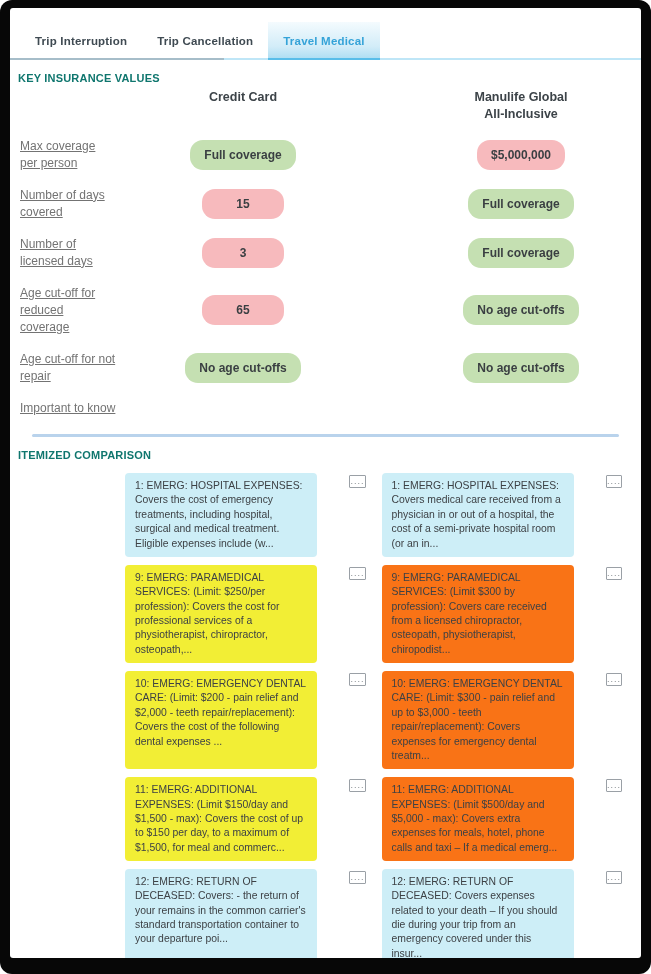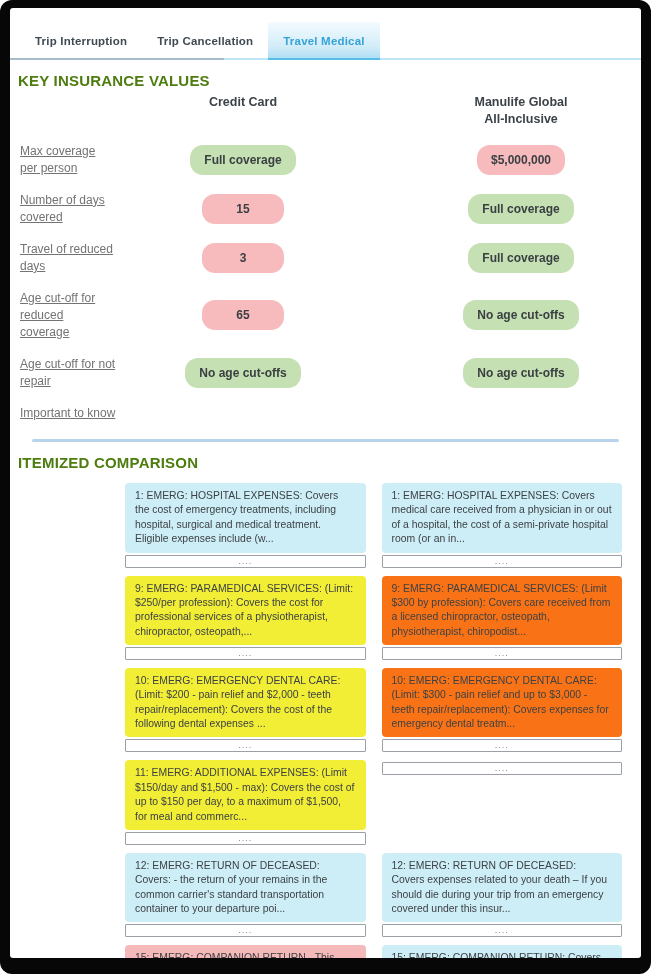--- a/index.html
+++ b/index.html
@@ -13,41 +13,41 @@
   .tabs { position:relative; display:flex; margin-top:14px; padding-left:10px; height:38px; }
   .tabs::after { content:""; position:absolute; left:0; right:0; bottom:0; height:2px;
                  background:linear-gradient(to right,#a6bdc9 0,#a6bdc9 214px,#bfe6f7 214px); }
   .tab { display:flex; align-items:center; padding:0 15px; font-size:11.5px; font-weight:bold;
          color:#3f4a52; letter-spacing:.2px; cursor:pointer; }
   .tab.active { color:#35a3d8; position:relative; z-index:1;
                 background:linear-gradient(180deg,#f4fbfe 0%,#d2ecf8 65%,#a9dcf2 100%);
                 box-shadow:inset 0 -2px 0 #58bde9; }
 
   
-  .sec-heading { margin:12px 0 0 8px; font-size:15px; font-weight:bold; color:#4d7c0f; letter-spacing:.2px; }
+  .sec-heading { margin:12px 0 0 8px; font-size:11px; font-weight:bold; color:#0f766e; letter-spacing:.2px; }
   .kv-grid { display:grid; grid-template-columns:120px 190px 72px 190px; align-items:center; padding-left:10px;gap:8px; }
   .kv-header { margin-top:5px; align-items:start; }
   .col-h { font-size:12.5px; font-weight:bold; color:#3c4348; text-align:center; line-height:1.35; }
   .col-h.narrow { max-width:112px; justify-self:center; }
   .kv-row { margin-top:15px; }
   .kv-row:first-of-type { margin-top:16px; }
   .kv-label { font-size:12px; color:#737373; line-height:1.42; max-width:96px;text-decoration:underline; }
   .kv-cell { text-align:center; }
   .pill { display:inline-block; min-width:82px; padding:8px 14px; border-radius:13px;
           font-size:12px; font-weight:bold; color:#3a3f42; text-align:center; }
   .pill-green { background:#c5e0b2; }
   .pill-red   { background:#f7babd; }
 
   
   .divider { height:3px; background:#b9d3ec; margin:17px 22px 0 22px; border-radius:2px; }
 
   
   .item-grid { margin:12px 19px 0 115px; display:grid; grid-template-columns:1fr 1fr;
                column-gap:16px; row-gap:8px; }
-  .item-cell { display:flex; flex-direction:column; }
+  .item-cell { display:flex; flex-direction:row;gap:32px; }
   .card { flex:1; border-radius:4px; padding:6px 10px; font-size:10.4px; line-height:1.38;
           color:#3d4145; }
   .card-blue   { background:#cdeef7; }
   .card-yellow { background:#f2ee35; }
   .card-green  { background:#f97316; }
   .card-red    { background:#f6b9b9; }
   .expander { margin-top:2px; height:13px; border:1px solid #9aa0a6; border-radius:1px;
               background:#ffffff; color:#80868b; font-size:9px; line-height:9px; text-align:center;
               letter-spacing:1px; cursor:pointer; font-family:"Liberation Sans",sans-serif; padding:0; }
 </style>
@@ -81,21 +81,21 @@
       </div>
 
       <div class="kv-grid kv-row">
         <div class="kv-label">Number of days covered</div>
         <div class="kv-cell"><span class="pill pill-red">15</span></div>
         <div></div>
         <div class="kv-cell"><span class="pill pill-green">Full coverage</span></div>
       </div>
 
       <div class="kv-grid kv-row">
-        <div class="kv-label">Travel of reduced days</div>
+        <div class="kv-label">Number of licensed days</div>
         <div class="kv-cell"><span class="pill pill-red">3</span></div>
         <div></div>
         <div class="kv-cell"><span class="pill pill-green">Full coverage</span></div>
       </div>
 
       <div class="kv-grid kv-row">
         <div class="kv-label">Age cut-off for reduced coverage</div>
         <div class="kv-cell"><span class="pill pill-red">65</span></div>
         <div></div>
         <div class="kv-cell"><span class="pill pill-green">No age cut-offs</span></div>
@@ -148,20 +148,21 @@
         <div class="item-cell">
           <div class="card card-green">10: EMERG: EMERGENCY DENTAL CARE: (Limit: $300 - pain relief and up to $3,000 - teeth repair/replacement): Covers expenses for emergency dental treatm...</div>
           <button class="expander">....</button>
         </div>
 
         <div class="item-cell">
           <div class="card card-yellow">11: EMERG: ADDITIONAL EXPENSES: (Limit $150/day and $1,500 - max): Covers the cost of up to $150 per day, to a maximum of $1,500, for meal and commerc...</div>
           <button class="expander">....</button>
         </div>
         <div class="item-cell">
+          <div class="card card-green">11: EMERG: ADDITIONAL EXPENSES: (Limit $500/day and $5,000 - max): Covers extra expenses for meals, hotel, phone calls and taxi – If a medical emerg...</div>
           <button class="expander">....</button>
         </div>
 
         <div class="item-cell">
           <div class="card card-blue">12: EMERG: RETURN OF DECEASED: Covers: - the return of your remains in the common carrier's standard transportation container to your departure poi...</div>
           <button class="expander">....</button>
         </div>
         <div class="item-cell">
           <div class="card card-blue">12: EMERG: RETURN OF DECEASED: Covers expenses related to your death – If you should die during your trip from an emergency covered under this insur...</div>
           <button class="expander">....</button>

